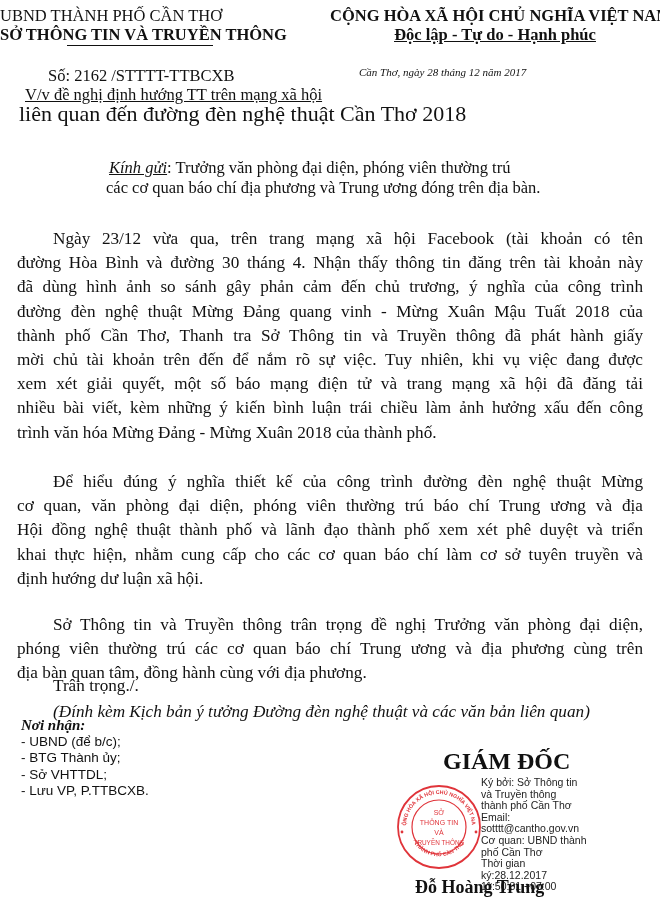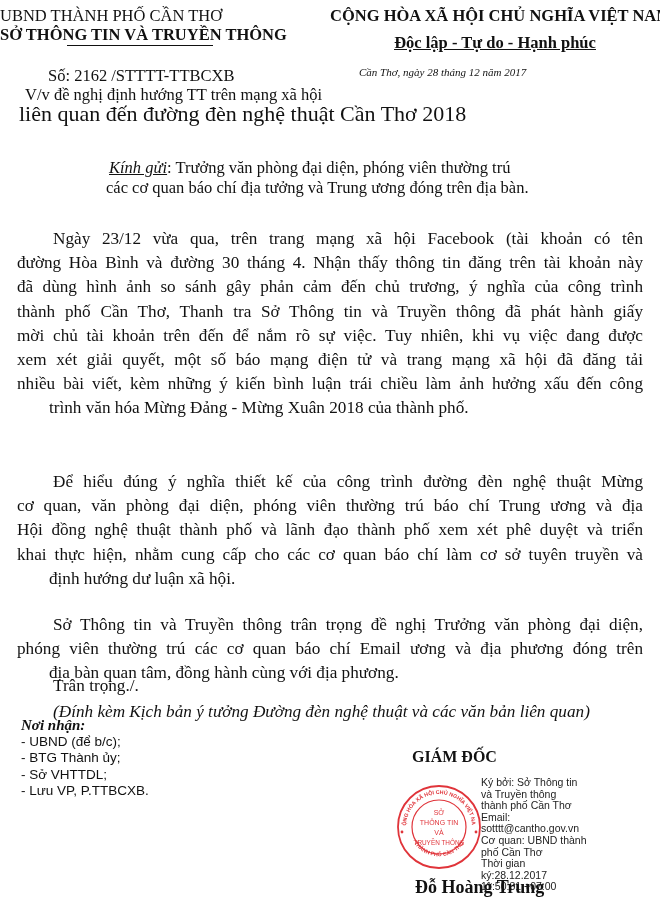--- a/index.html
+++ b/index.html
@@ -9,84 +9,85 @@
   .hdr-left { left:0; width:330px; text-align:left; }
   .hdr-right { left:330px; width:330px; text-align:center; }
   .f16 { font-size:16.5px; }
   .b { font-weight:bold; }
   .i { font-style:italic; }
   .u { text-decoration:underline; }
   .partial-ul { position:absolute; height:1px; background:#111; }
   .para { position:absolute; left:17px; width:626px; font-size:17.2px; line-height:24.2px;
           text-align:justify; text-align-last:left; white-space:normal; }
   .para .ln { display:block; text-align:justify; text-align-last:justify; white-space:nowrap; height:24.2px; }
-  .para .ln.last { text-align-last:left;margin-left:32px; }
+  .para .ln.last { text-align-last:left; }
   .indent { padding-left:36px; }
   .recipients { left:21px; top:717px; font-size:13.5px; line-height:16.6px; font-family:"Liberation Sans", sans-serif; }
   .recipients .title { font-family:"Liberation Serif", serif; font-weight:bold; font-style:italic; font-size:15px; }
   .sig-meta { left:481px; top:777px; font-family:"Liberation Sans", sans-serif; font-size:10.5px; line-height:11.6px; color:#222; }
   .stamp { position:absolute; left:396px; top:784px; width:86px; height:86px; }
 </style>
 </head>
 <body>
 
 <div class="abs hdr-left f16" style="top:6px;">UBND THÀNH PHỐ CẦN THƠ</div>
 <div class="abs hdr-left f16 b" style="top:25px;">SỞ THÔNG TIN VÀ TRUYỀN THÔNG</div>
 <div class="partial-ul" style="left:67px; top:45px; width:146px;"></div>
 
 <div class="abs hdr-right f16 b" style="top:6px;">CỘNG HÒA XÃ HỘI CHỦ NGHĨA VIỆT NAM</div>
-<div class="abs hdr-right f16 b" style="top:33px;text-decoration:underline;"><span class="u">Độc lập - Tự do - Hạnh phúc</span></div>
+<div class="abs hdr-right f16 b" style="top:25px;text-decoration:underline;"><span class="u">Độc lập - Tự do - Hạnh phúc</span></div>
 
 <div class="abs" style="left:48px; top:66px; font-size:16.5px;">Số: 2162 /STTTT-TTBCXB</div>
-<div class="abs" style="left:25px; top:85px; font-size:16.5px;">V/v đề nghị định hướng TT trên mạng xã hội</div>
+<div class="abs" style="left:25px; top:85px; font-size:16.5px;text-decoration:underline;">V/v đề nghị định hướng TT trên mạng xã hội</div>
 <div class="abs" style="left:19px; top:101px; font-size:22px;">liên quan đến đường đèn nghệ thuật Cần Thơ 2018</div>
 <div class="abs i" style="left:359px; top:66px; font-size:11px;">Cần Thơ, ngày 28  tháng 12 năm 2017</div>
 
 <div class="abs" style="left:109px; top:158px; font-size:16.5px;">
   <span class="i u">Kính gửi</span><span>: Trưởng văn phòng đại diện, phóng viên thường trú</span>
 </div>
-<div class="abs" style="left:106px; top:178px; font-size:16.5px;">các cơ quan báo chí địa tưởng và Trung ương đóng trên địa bàn.</div>
+<div class="abs" style="left:106px; top:178px; font-size:16.5px;">các cơ quan báo chí địa phương và Trung ương đóng trên địa bàn.</div>
 
 <div class="para" style="top:227px;">
   <span class="ln indent">Ngày 23/12 vừa qua, trên trang mạng xã hội Facebook (tài khoản có tên</span>
   <span class="ln">đường Hòa Bình và đường 30 tháng 4. Nhận thấy thông tin đăng trên tài khoản này</span>
   <span class="ln">đã dùng hình ảnh so sánh gây phản cảm đến chủ trương, ý nghĩa của công trình</span>
+  <span class="ln">đường đèn nghệ thuật Mừng Đảng quang vinh - Mừng Xuân Mậu Tuất 2018 của</span>
   <span class="ln">thành phố Cần Thơ, Thanh tra Sở Thông tin và Truyền thông đã phát hành giấy</span>
   <span class="ln">mời chủ tài khoản trên đến để nắm rõ sự việc. Tuy nhiên, khi vụ việc đang được</span>
   <span class="ln">xem xét giải quyết, một số báo mạng điện tử và trang mạng xã hội đã đăng tải</span>
   <span class="ln">nhiều bài viết, kèm những ý kiến bình luận trái chiều làm ảnh hưởng xấu đến công</span>
   <span class="ln last">trình văn hóa Mừng Đảng - Mừng Xuân 2018 của thành phố.</span>
 </div>
 
 <div class="para" style="top:470px;">
   <span class="ln indent">Để hiểu đúng ý nghĩa thiết kế của công trình đường đèn nghệ thuật Mừng</span>
   <span class="ln">cơ quan, văn phòng đại diện, phóng viên thường trú báo chí Trung ương và địa</span>
   <span class="ln">Hội đồng nghệ thuật thành phố và lãnh đạo thành phố xem xét phê duyệt và triển</span>
   <span class="ln">khai thực hiện, nhằm cung cấp cho các cơ quan báo chí làm cơ sở tuyên truyền và</span>
   <span class="ln last">định hướng dư luận xã hội.</span>
 </div>
 
 <div class="para" style="top:613px;">
   <span class="ln indent">Sở Thông tin và Truyền thông trân trọng đề nghị Trưởng văn phòng đại diện,</span>
-  <span class="ln">phóng viên thường trú các cơ quan báo chí Email ương và địa phương đóng trên</span>
+  <span class="ln">phóng viên thường trú các cơ quan báo chí Trung ương và địa phương cùng trên</span>
   <span class="ln last">địa bàn quan tâm, đồng hành cùng với địa phương.</span>
 </div>
 
 <div class="abs" style="left:53px; top:676px; font-size:17.2px;">Trân trọng./.</div>
 <div class="abs i" style="left:53px; top:702px; font-size:17.2px;text-align:center;">(Đính kèm Kịch bản ý tưởng Đường đèn nghệ thuật và các văn bản liên quan)</div>
 
 <div class="abs recipients">
   <div class="title">Nơi nhận:</div>
   <div>- UBND (để b/c);</div>
   <div>- BTG Thành ủy;</div>
   <div>- Sở VHTTDL;</div>
   <div>- Lưu VP, P.TTBCXB.</div>
 </div>
 
-<div class="abs b" style="left:412px; top:748px; font-size:16px;text-align:right;">GIÁM ĐỐC</div>
+<div class="abs b" style="left:443px; top:748px; font-size:24px;text-align:right;">GIÁM ĐỐC</div>
 
 <svg class="stamp" viewBox="0 0 86 86">
   <defs>
     <path id="ringTop" d="M 10 43 A 33 33 0 0 1 76 43"></path>
     <path id="ringBot" d="M 14 50 A 30 30 0 0 0 72 50"></path>
   </defs>
   <circle cx="43" cy="43" r="41" fill="none" stroke="#e0343a" stroke-width="1.8"></circle>
   <circle cx="43" cy="43" r="27" fill="none" stroke="#e0343a" stroke-width="1.2"></circle>
   <text font-family="Liberation Sans, sans-serif" font-size="5.4" fill="#e0343a" font-weight="bold">
     <textPath href="#ringTop" startOffset="50%" text-anchor="middle">CỘNG HÒA XÃ HỘI CHỦ NGHĨA VIỆT NAM</textPath>

